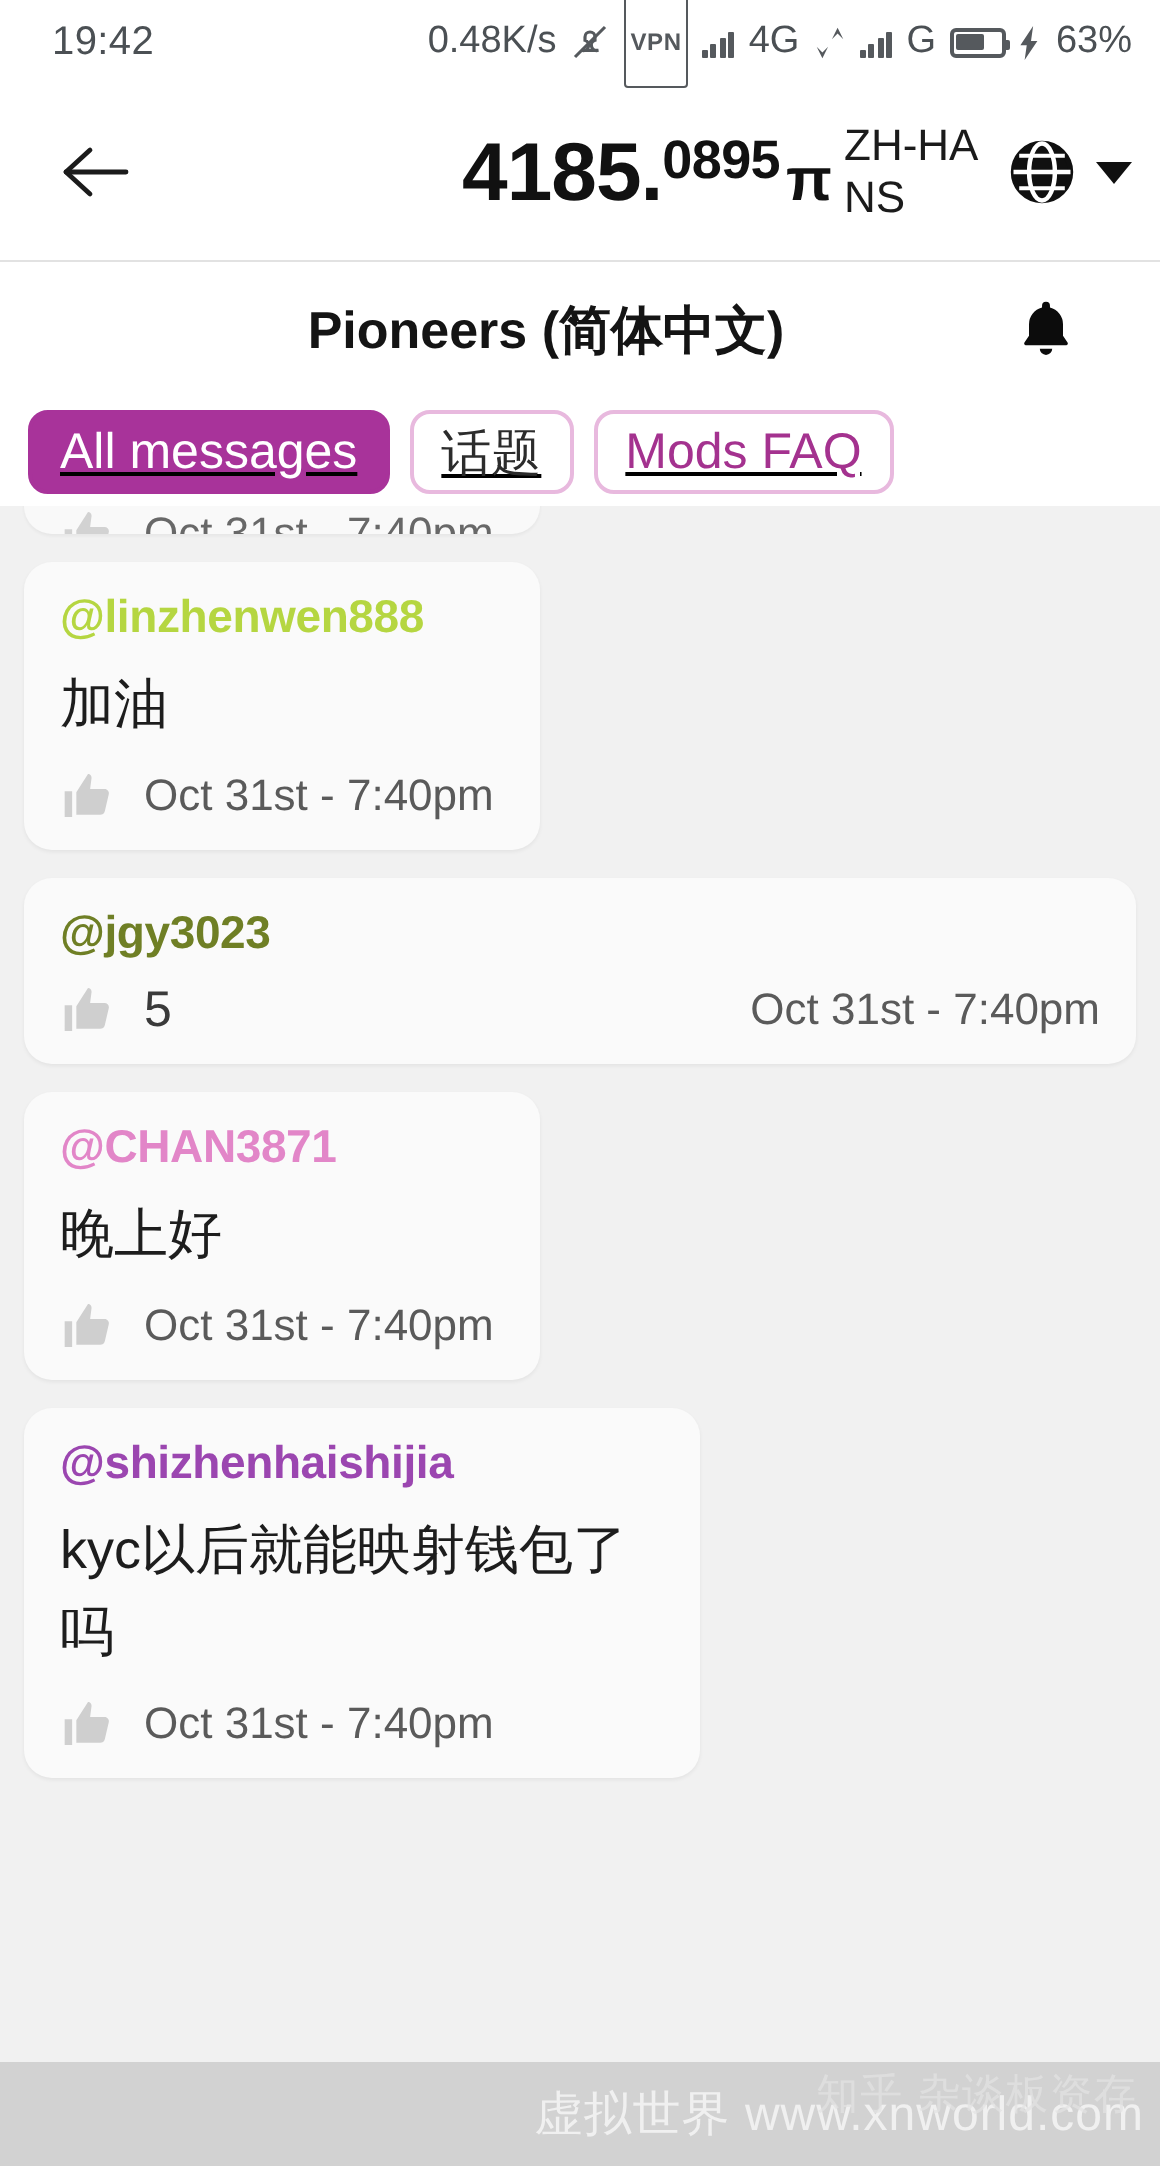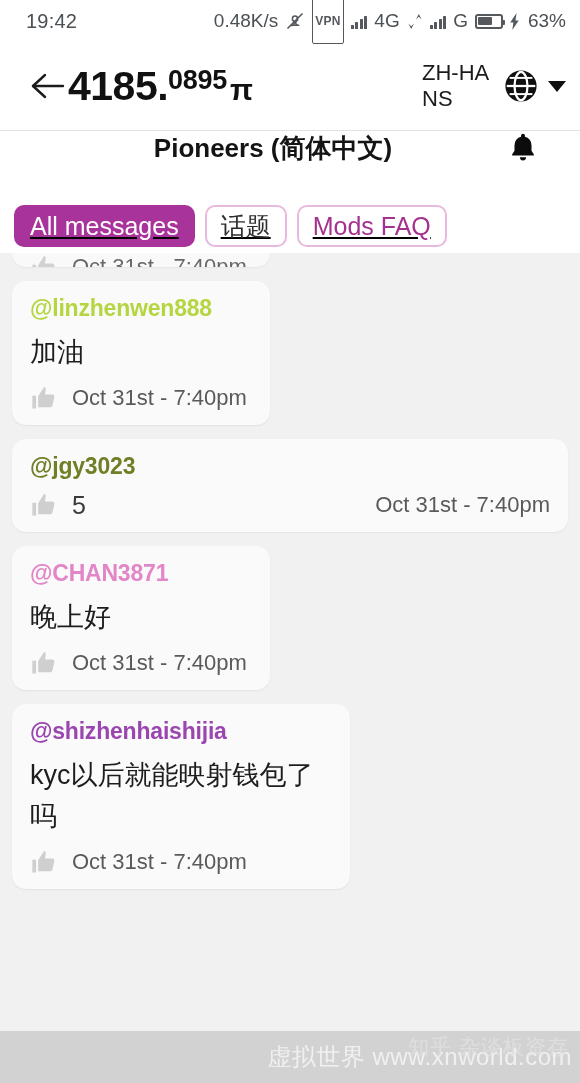--- a/index.html
+++ b/index.html
@@ -93,21 +93,21 @@
   .back-btn {
     width: 52px; height: 52px;
     display: flex; align-items: center; justify-content: center;
     color: #1b1b1b;
     flex: 0 0 auto;
   }
   .balance {
     flex: 1 1 auto;
     display: flex;
     align-items: baseline;
-    justify-content: flex-start;
+    justify-content: flex-end;
     color: #111111;
     transform: translateX(-6px);
   }
   .bal-int {
     font-size: 41px;
     font-weight: bold;
     letter-spacing: -.5px;
   }
   .bal-dec {
     font-size: 27px;
@@ -140,20 +140,21 @@
     border-left: 9px solid transparent;
     border-right: 9px solid transparent;
     border-top: 11px solid #101010;
   }
 
   
   .titlebar {
     height: 68px;
     background: #ffffff;
     display: flex;
+    align-items: center;
     padding: 0 40px 0 0;
     position: relative;
   }
   .room-title {
     flex: 1 1 auto;
     text-align: center;
     font-size: 26px;
     font-weight: bold;
     color: #141414;
     padding-left: 40px;

